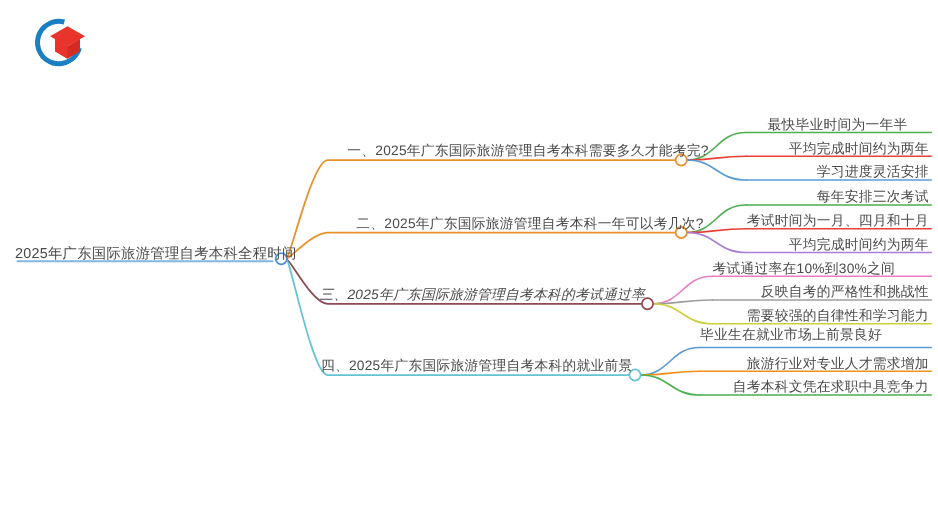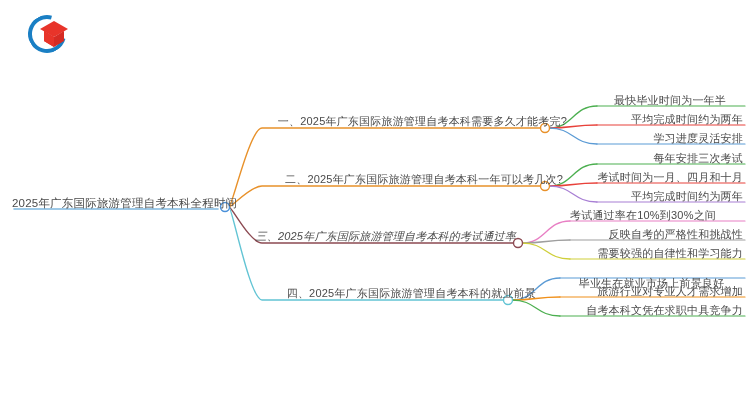--- a/index.html
+++ b/index.html
@@ -164,17 +164,17 @@
     <div class="node-label leaf-label" style="left: 597px; top: 112px; width: 146px; text-align: right;">平均完成时间约为两年</div>
     <div class="node-label leaf-label" style="left: 597px; top: 131px; width: 146px; text-align: right;">学习进度灵活安排</div>
     <div class="node-label branch-label" style="left: 0px; top: 172px; width: 543px; text-align: right; margin-left: 20px;">二、2025年广东国际旅游管理自考本科一年可以考几次?</div>
     <div class="node-label leaf-label" style="left: 597px; top: 151px; width: 146px; text-align: right;">每年安排三次考试</div>
     <div class="node-label leaf-label" style="left: 597px; top: 170px; width: 146px; text-align: right;">考试时间为一月、四月和十月</div>
     <div class="node-label leaf-label" style="left: 597px; top: 189px; width: 146px; text-align: right;">平均完成时间约为两年</div>
     <div class="node-label branch-label" style="left: 0px; top: 229px; width: 516px; text-align: right; font-style: italic;">三、2025年广东国际旅游管理自考本科的考试通过率</div>
     <div class="node-label leaf-label" style="left: 570px; top: 208px; width: 173px; text-align: left;">考试通过率在10%到30%之间</div>
     <div class="node-label leaf-label" style="left: 570px; top: 227px; width: 173px; text-align: right;">反映自考的严格性和挑战性</div>
     <div class="node-label leaf-label" style="left: 570px; top: 246px; width: 173px; text-align: right;">需要较强的自律性和学习能力</div>
-    <div class="node-label branch-label" style="left: 0px; top: 286px; width: 506px; text-align: right; padding-left: 30px;">四、2025年广东国际旅游管理自考本科的就业前景</div>
-    <div class="node-label leaf-label" style="left: 560px; top: 276px; width: 183px; text-align: center;">毕业生在就业市场上前景良好</div>
+    <div class="node-label branch-label" style="left: 0px; top: 286px; width: 506px; text-align: right;">四、2025年广东国际旅游管理自考本科的就业前景</div>
+    <div class="node-label leaf-label" style="left: 560px; top: 261px; width: 183px; text-align: left;">毕业生在就业市场上前景良好</div>
     <div class="node-label leaf-label" style="left: 560px; top: 284px; width: 183px; text-align: right;">旅游行业对专业人才需求增加</div>
     <div class="node-label leaf-label" style="left: 560px; top: 303px; width: 183px; text-align: right;">自考本科文凭在求职中具竞争力</div>
   </div>
 
 </body></html>

